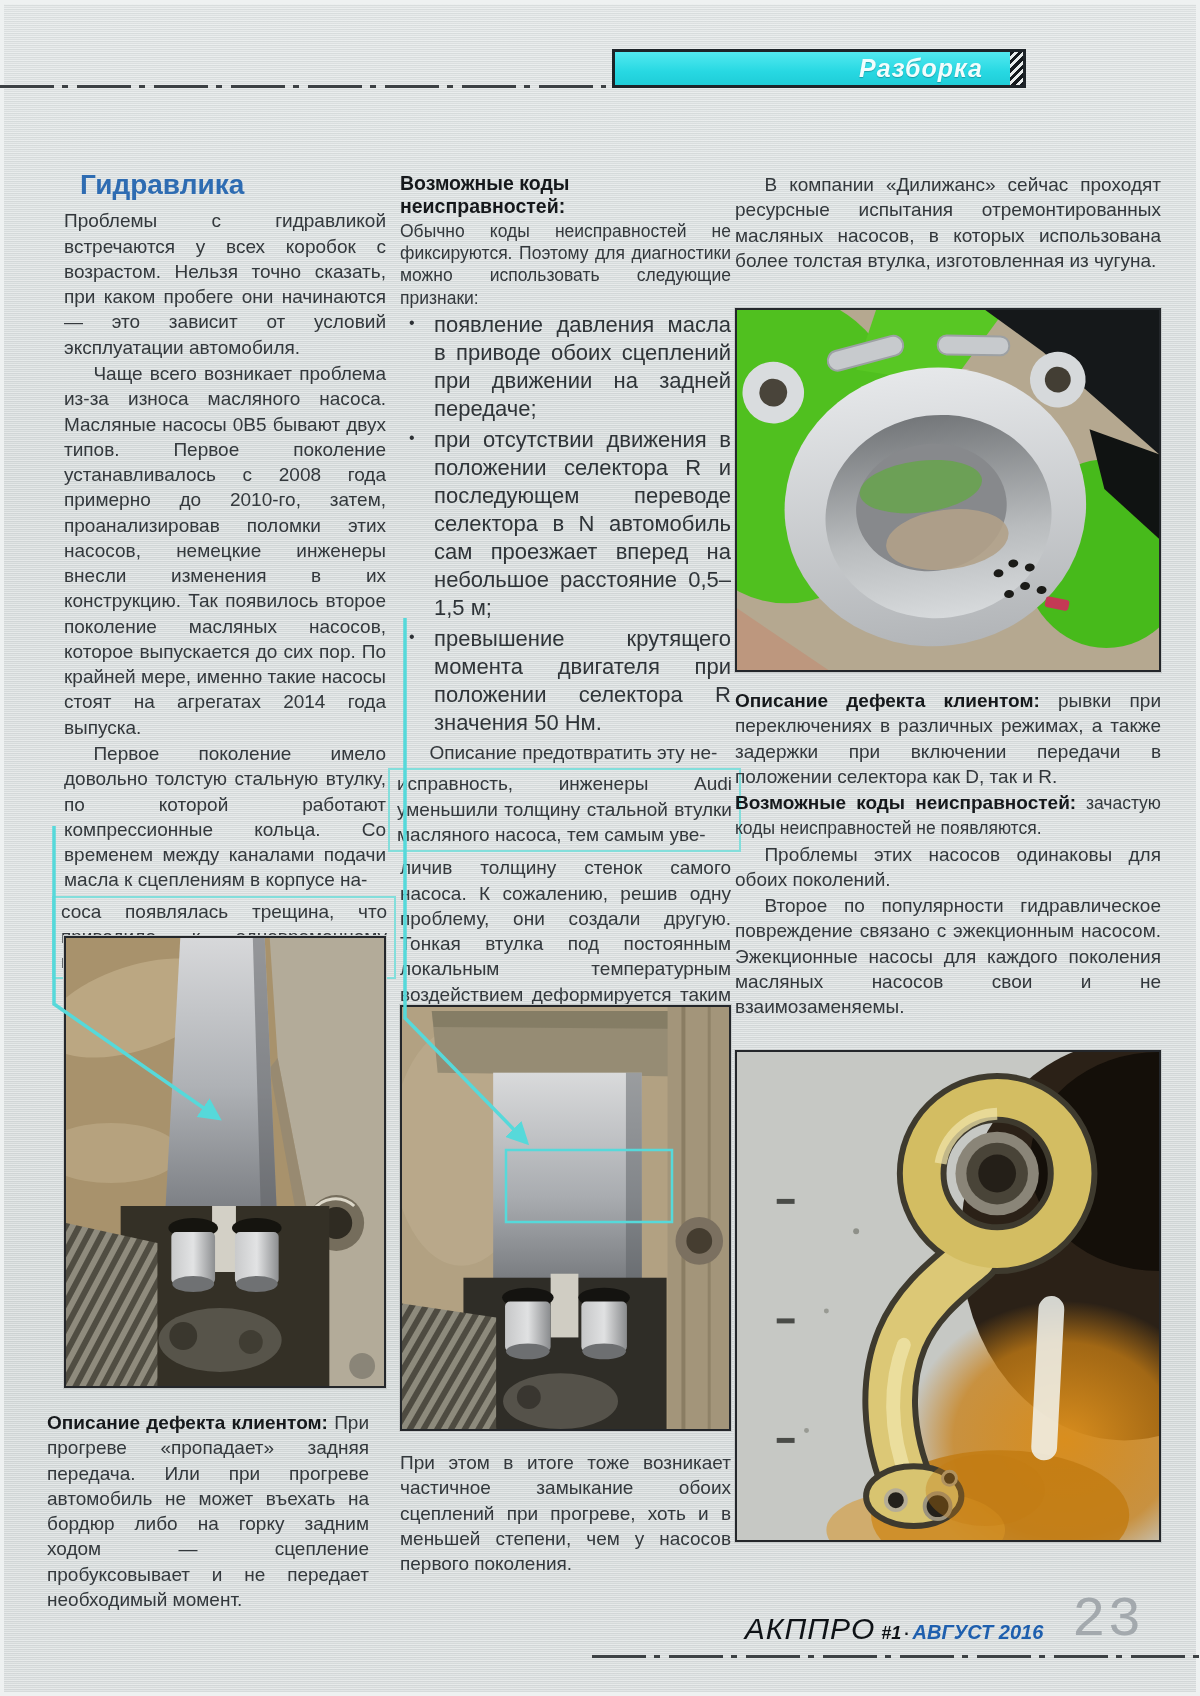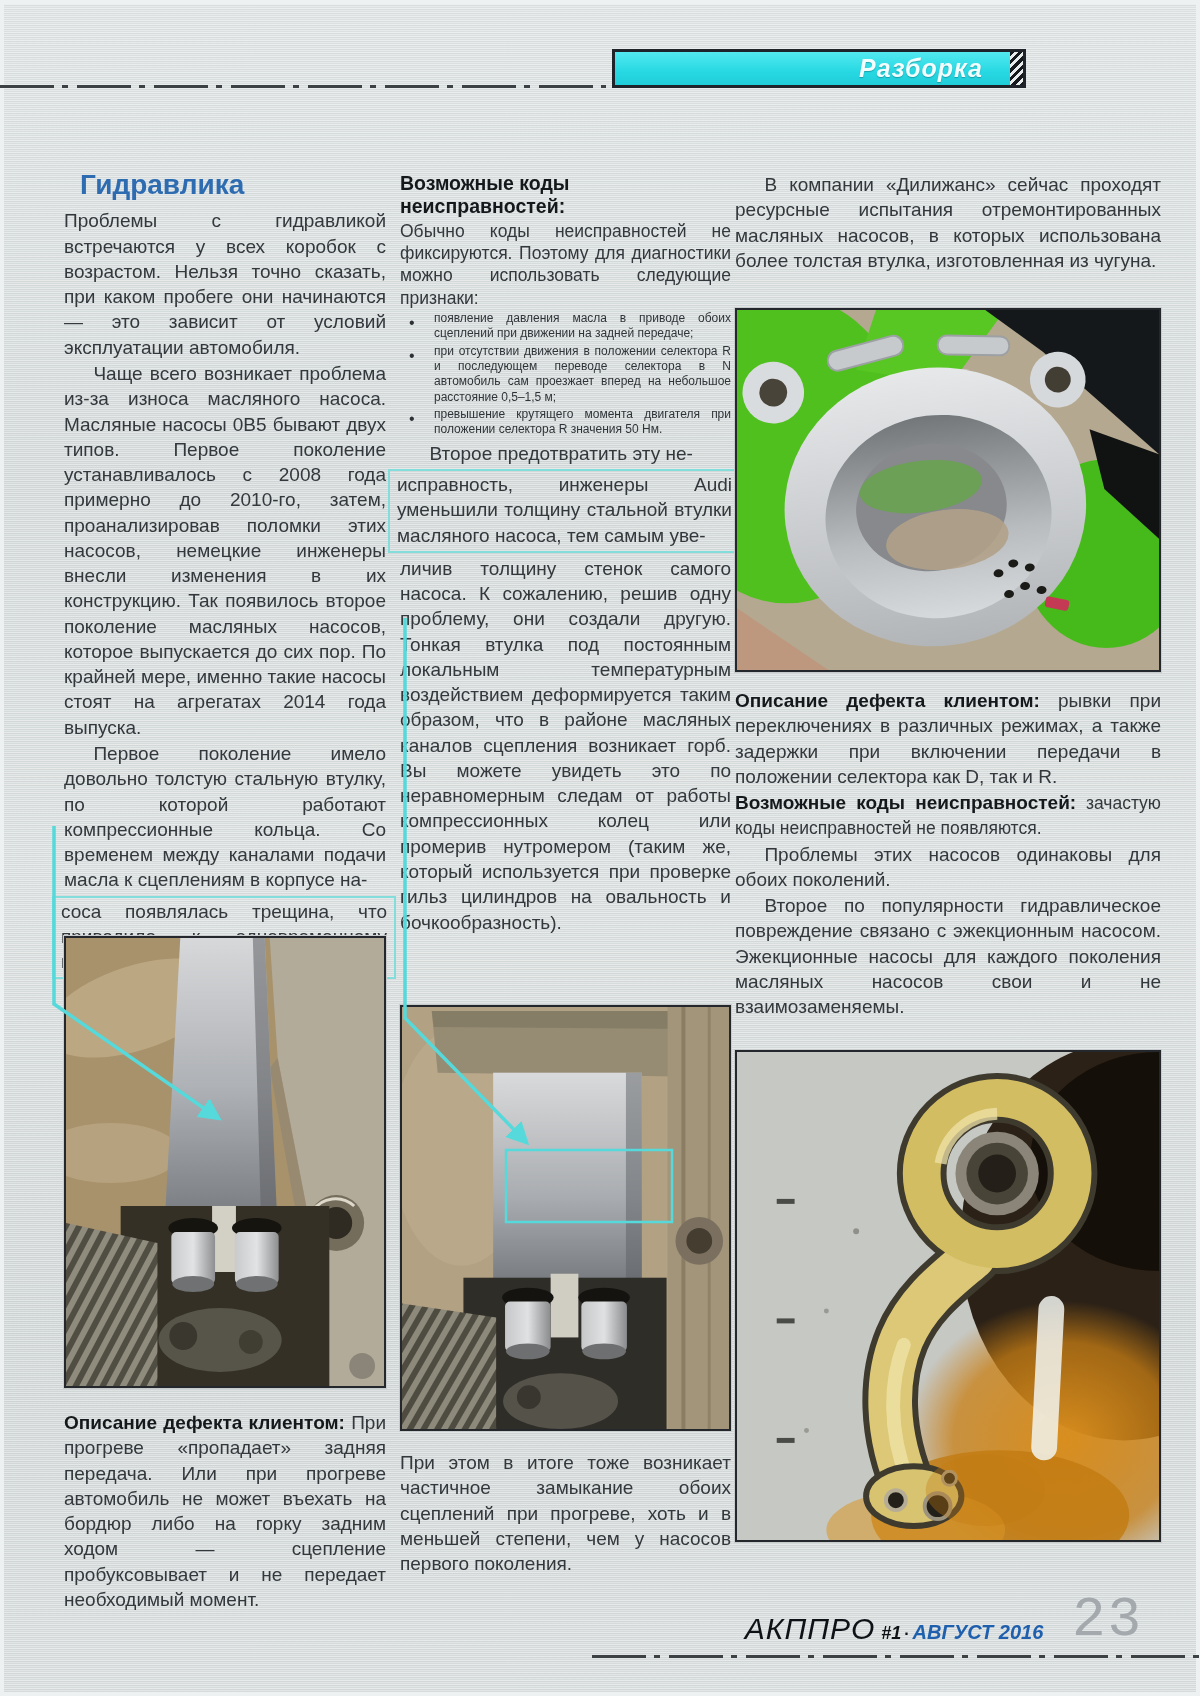--- a/index.html
+++ b/index.html
@@ -34,21 +34,21 @@
   .col{position:absolute;}
   .para{font-size:19px;line-height:1.33;text-align:justify;color:#33383c;margin:0 0 1px 0;}
   .ind{text-indent:1.55em;}
   .bold-label{font-weight:bold;color:#15181b;}
   h1.sec{font-size:28px;line-height:1.05;color:#2e6cb2;font-weight:bold;margin:0 0 9px 16px;}
   .codes-title{font-weight:bold;font-size:19.5px;color:#15181b;margin:0 0 2px 0;}
   .condensed{font-size:17.5px;line-height:1.27;}
   .bullets{margin:2px 0 3px 0;}
   .bullet{display:flex;margin:0 0 2px 0;}
   .bullet .dot{width:34px;padding-left:9px;box-sizing:border-box;font-size:16px;color:#2d3135;line-height:1.45;}
-  .bullet .btxt{flex:1;font-size:12px;line-height:1.28;text-align:justify;color:#2f3438;}
+  .bullet .btxt{flex:1;font-size:22px;line-height:1.28;text-align:justify;color:#2f3438;}
   .hl-box{border:2px solid #83dedb;padding:1px 7px 3px 7px;margin:3px -10px 3px -12px;}
   
   .photo{position:absolute;border:2px solid #24272b;box-shadow:0 0 0 1px #c8cccc;background:#9a9a92;box-sizing:border-box;}
   .photo svg{display:block;width:100%;height:100%;}
   
   .footer-credit{position:absolute;left:700px;top:1612px;width:370px;text-align:center;white-space:nowrap;}
   .mag{font-weight:normal;font-style:italic;font-size:30px;letter-spacing:1px;color:#0e1216;margin-left:18px;}
   .issue{font-weight:bold;font-style:italic;font-size:18px;color:#0e1216;margin-left:6px;}
   .fsep{font-weight:bold;color:#0e1216;margin:0 3px;}
   .fdate{font-weight:bold;font-style:italic;font-size:20px;color:#1e5fae;}
@@ -115,42 +115,42 @@
       <rect x="170" y="294" width="44" height="52" rx="5" fill="url(#i1p)"></rect>
       <ellipse cx="192" cy="346" rx="21" ry="8" fill="#6f7173"></ellipse>
       <ellipse cx="155" cy="402" rx="62" ry="32" fill="#57544a"></ellipse>
       <circle cx="118" cy="398" r="14" fill="#3a372e"></circle>
       <circle cx="186" cy="404" r="12" fill="#403d33"></circle>
       <polygon points="0,285 92,305 92,448 0,448" fill="url(#i1g)"></polygon>
       <circle cx="298" cy="428" r="13" fill="#8a8578"></circle>
     </svg>
   </div>
 
-  <div class="col" style="left:64px;top:1410px;width:322px;">
+  <div class="col" style="left:47px;top:1410px;width:322px;">
     <p class="para"><span class="bold-label">Описание дефекта клиентом:</span><span> При прогреве «пропадает» задняя передача. Или при прогреве автомобиль не может въехать на бордюр либо на горку задним ходом — сцепление пробуксовывает и не передает необходимый момент.</span></p>
   </div>
 
   <div class="col" style="left:400px;top:172px;width:331px;">
     <div class="codes-title">Возможные коды неисправностей:</div>
     <p class="para condensed">Обычно коды неисправностей не фиксируются. Поэтому для диагностики можно использовать следующие признаки:</p>
     <div class="bullets">
       <div class="bullet">
         <span class="dot">•</span>
         <span class="btxt">появление давления масла в приводе обоих сцеплений при движении на задней передаче;</span>
       </div>
       <div class="bullet">
         <span class="dot">•</span>
         <span class="btxt">при отсутствии движения в положении селектора R и последующем переводе селектора в N автомобиль сам проезжает вперед на небольшое расстояние 0,5–1,5 м;</span>
       </div>
       <div class="bullet">
         <span class="dot">•</span>
         <span class="btxt">превышение крутящего момента двигателя при положении селектора R значения 50 Нм.</span>
       </div>
     </div>
-    <p class="para ind" style="margin-bottom:0;">Второе предотвратить эту не-</p>
+    <p class="para ind" style="margin-bottom:0;">Описание предотвратить эту не-</p>
     <div class="hl-box">
       <p class="para" style="margin:0;">исправность, инженеры Audi уменьшили толщину стальной втулки масляного насоса, тем самым уве-</p>
     </div>
     <p class="para">личив толщину стенок самого насоса. К сожалению, решив одну проблему, они создали другую. Тонкая втулка под постоянным локальным температурным воздействием деформируется таким образом, что в районе масляных каналов сцепления возникает горб. Вы можете увидеть это по неравномерным следам от работы компрессионных колец или промерив нутромером (таким же, который используется при проверке гильз цилиндров на овальность и бочкообразность).</p>
   </div>
 
   <div class="photo" style="left:400px;top:1005px;width:331px;height:426px;">
     <svg viewBox="0 0 330 424" preserveAspectRatio="none">
       <defs>
         <linearGradient id="i2s" x1="0" y1="0" x2="0" y2="1">

